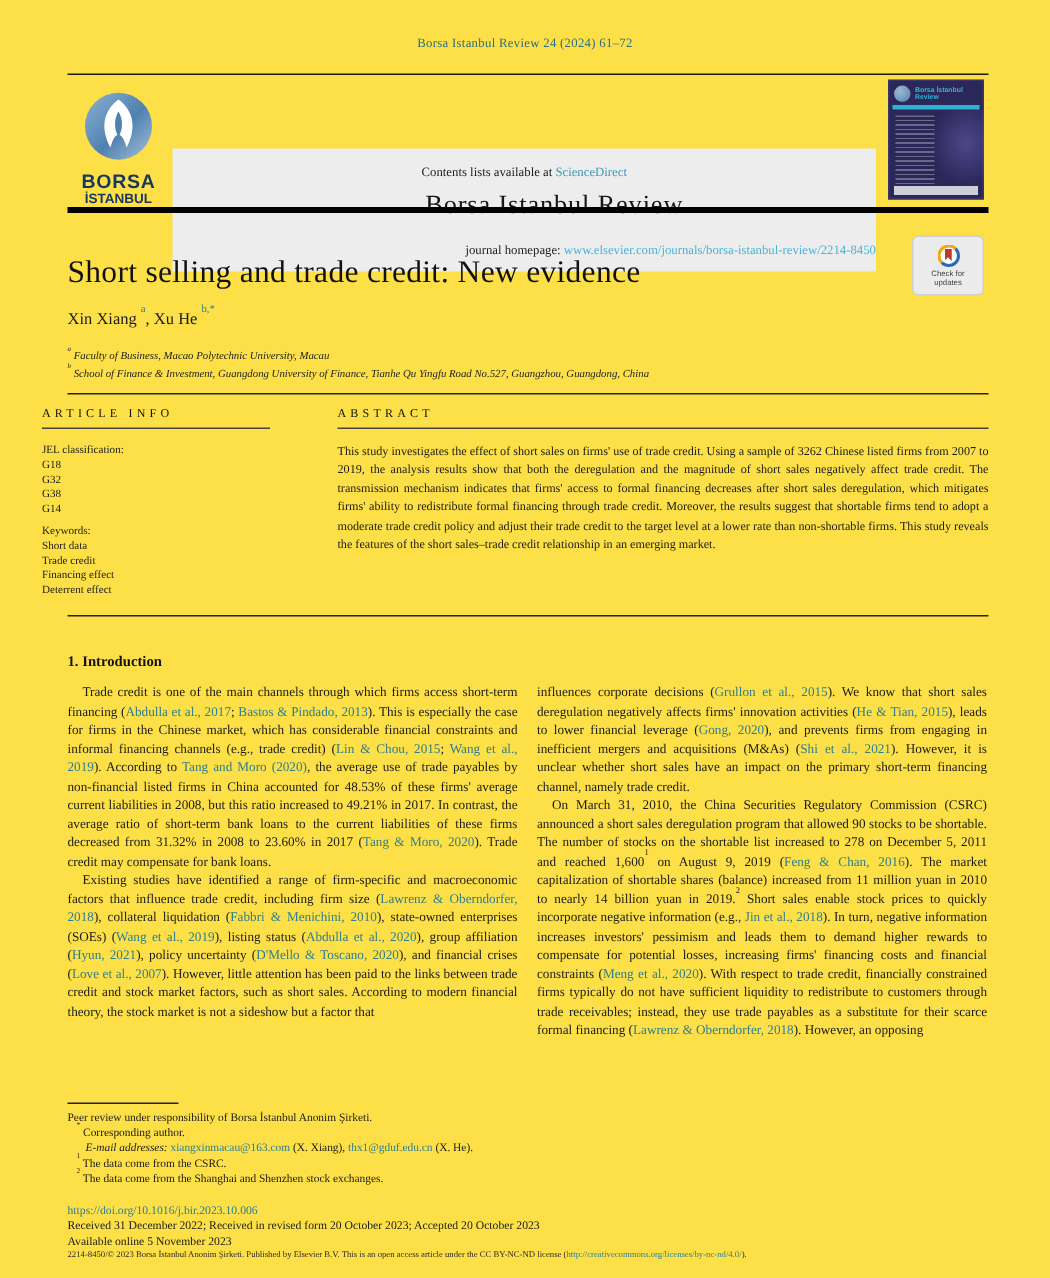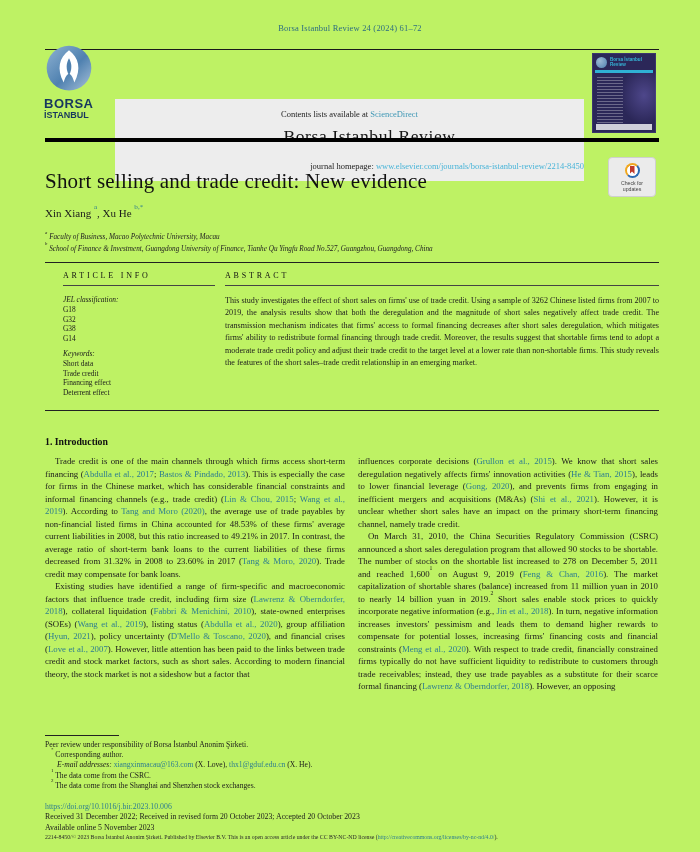--- a/index.html
+++ b/index.html
@@ -1,19 +1,19 @@
 <!DOCTYPE html>
 <html><head>
 <meta charset="utf-8">
 <style>
   * { margin:0; padding:0; box-sizing:border-box; }
   html,body { background:#ffffff; }
   .page {
     position:relative; width:700px; height:852px; margin:0 auto;
-    background:#bef264; font-family:"Liberation Serif", serif; color:#1b1b1b;
+    background:#fde047; font-family:"Liberation Serif", serif; color:#1b1b1b;
     overflow:hidden;
   }
   .abs { position:absolute; }
 
   
   .top-citation { top:23px; left:0; width:700px; text-align:center;
     font-size:8.5px; color:#2e6e80; letter-spacing:.2px; }
 
   
   .rule-top  { top:49px;  left:45px; width:614px; height:1px;   background:#1a1a1a; }
@@ -31,21 +31,21 @@
     text-align:right; font-size:8.5px; color:#222; }
 
   
   .cite { color:#2e7e8f; }
   .cite.sd { color:#3e97b5; }
   .cite.url { color:#49b4d8; }
   .it { font-style:italic; }
   sup { font-size:65%; line-height:0; position:relative; top:-0.45em; }
 
   
-  .logo { top:44px; left:44px; width:70px; text-align:left; }
+  .logo { top:60px; left:44px; width:70px; text-align:center; }
   .logo-t1 { font-family:"Liberation Sans", sans-serif; font-weight:bold;
     font-size:13px; line-height:12px; color:#17375e; letter-spacing:.5px; }
   .logo-t2 { font-family:"Liberation Sans", sans-serif; font-weight:bold;
     font-size:9px; line-height:10px; color:#17375e; }
 
   
   .cover { top:53px; left:592px; width:64px; height:80px; background:#2b2758;
     box-shadow:0 0 0 1px #3a356b inset; }
   .cover .c-logo { position:absolute; top:4px; left:4px; width:11px; height:11px;
     border-radius:50%; background:radial-gradient(circle at 35% 35%, #9db9d4, #4f81b0); }
@@ -76,26 +76,26 @@
     font-family:"Liberation Sans", sans-serif; font-size:5.2px; line-height:6px; color:#444; }
 
   
   .title { top:169px; left:45px; width:540px; font-size:21px; color:#111;
     letter-spacing:.2px; }
   .authors { top:207px; left:45px; font-size:11px; color:#1b1b1b; }
   .affils { top:232px; left:45px; width:600px; font-size:7.2px; font-style:italic;
     line-height:11.5px; color:#222; }
 
   
-  .info-col { top:271px; left:63px; width:152px; }
+  .info-col { top:271px; left:28px; width:152px; }
   .abs-col  { top:271px; left:225px; width:434px; }
   .sec-heading { font-size:8px; letter-spacing:2.8px; color:#111; }
   .sec-rule { margin-top:5px; height:1px; background:#444; }
   .info-items { margin-top:9px; font-size:7.4px; line-height:9.8px; color:#1b1b1b; }
-  .info-label { font-style:italic; }
+  .info-label { }
   .kw-label { margin-top:5px; }
   .abstract-text { margin-top:9px; font-size:8.1px; line-height:12.45px;
     text-align:justify; color:#1b1b1b; }
 
   
   .intro-heading { top:436px; left:45px; font-size:9.8px; font-weight:bold; color:#111; }
   .col { top:455px; width:300px; font-size:8.8px; line-height:12.5px;
     text-align:justify; color:#1b1b1b; }
   .col-left { left:45px; }
   .col-right { left:358px; }
@@ -210,21 +210,21 @@
 
   <div class="abs col col-right">
     <div class="body-par"><span>influences corporate decisions (</span><span class="cite">Grullon et al., 2015</span><span>). We know that short sales deregulation negatively affects firms' innovation activities (</span><span class="cite">He &amp; Tian, 2015</span><span>), leads to lower financial leverage (</span><span class="cite">Gong, 2020</span><span>), and prevents firms from engaging in inefficient mergers and acquisitions (M&amp;As) (</span><span class="cite">Shi et al., 2021</span><span>). However, it is unclear whether short sales have an impact on the primary short-term financing channel, namely trade credit.</span></div>
     <div class="body-par ind"><span>On March 31, 2010, the China Securities Regulatory Commission (CSRC) announced a short sales deregulation program that allowed 90 stocks to be shortable. The number of stocks on the shortable list increased to 278 on December 5, 2011 and reached 1,600</span><sup>1</sup><span> on August 9, 2019 (</span><span class="cite">Feng &amp; Chan, 2016</span><span>). The market capitalization of shortable shares (balance) increased from 11 million yuan in 2010 to nearly 14 billion yuan in 2019.</span><sup>2</sup><span> Short sales enable stock prices to quickly incorporate negative information (e.g., </span><span class="cite">Jin et al., 2018</span><span>). In turn, negative information increases investors' pessimism and leads them to demand higher rewards to compensate for potential losses, increasing firms' financing costs and financial constraints (</span><span class="cite">Meng et al., 2020</span><span>). With respect to trade credit, financially constrained firms typically do not have sufficient liquidity to redistribute to customers through trade receivables; instead, they use trade payables as a substitute for their scarce formal financing (</span><span class="cite">Lawrenz &amp; Oberndorfer, 2018</span><span>). However, an opposing</span></div>
   </div>
 
   <div class="abs fn-block">
     <div class="fn-rule"></div>
     <div>Peer review under responsibility of Borsa İstanbul Anonim Şirketi.</div>
     <div class="fn-ind1"><sup>*</sup><span> Corresponding author.</span></div>
-    <div class="fn-ind2"><span class="it">E-mail addresses: </span><span class="cite">xiangxinmacau@163.com</span><span> (X. Love), </span><span class="cite">thx1@gduf.edu.cn</span><span> (X. He).</span></div>
+    <div class="fn-ind2"><span class="it">E-mail addresses: </span><span class="cite">xiangxinmacau@163.com</span><span> (X. Xiang), </span><span class="cite">thx1@gduf.edu.cn</span><span> (X. He).</span></div>
     <div class="fn-ind1"><sup>1</sup><span> The data come from the CSRC.</span></div>
     <div class="fn-ind1"><sup>2</sup><span> The data come from the Shanghai and Shenzhen stock exchanges.</span></div>
   </div>
 
   <div class="abs footer">
     <div class="doi-line">https://doi.org/10.1016/j.bir.2023.10.006</div>
     <div>Received 31 December 2022; Received in revised form 20 October 2023; Accepted 20 October 2023</div>
     <div>Available online 5 November 2023</div>
     <div class="copyright"><span>2214-8450/© 2023 Borsa İstanbul Anonim Şirketi. Published by Elsevier B.V. This is an open access article under the CC BY-NC-ND license (</span><span class="cite">http://creativecommons.org/licenses/by-nc-nd/4.0/</span><span>).</span></div>
   </div>

